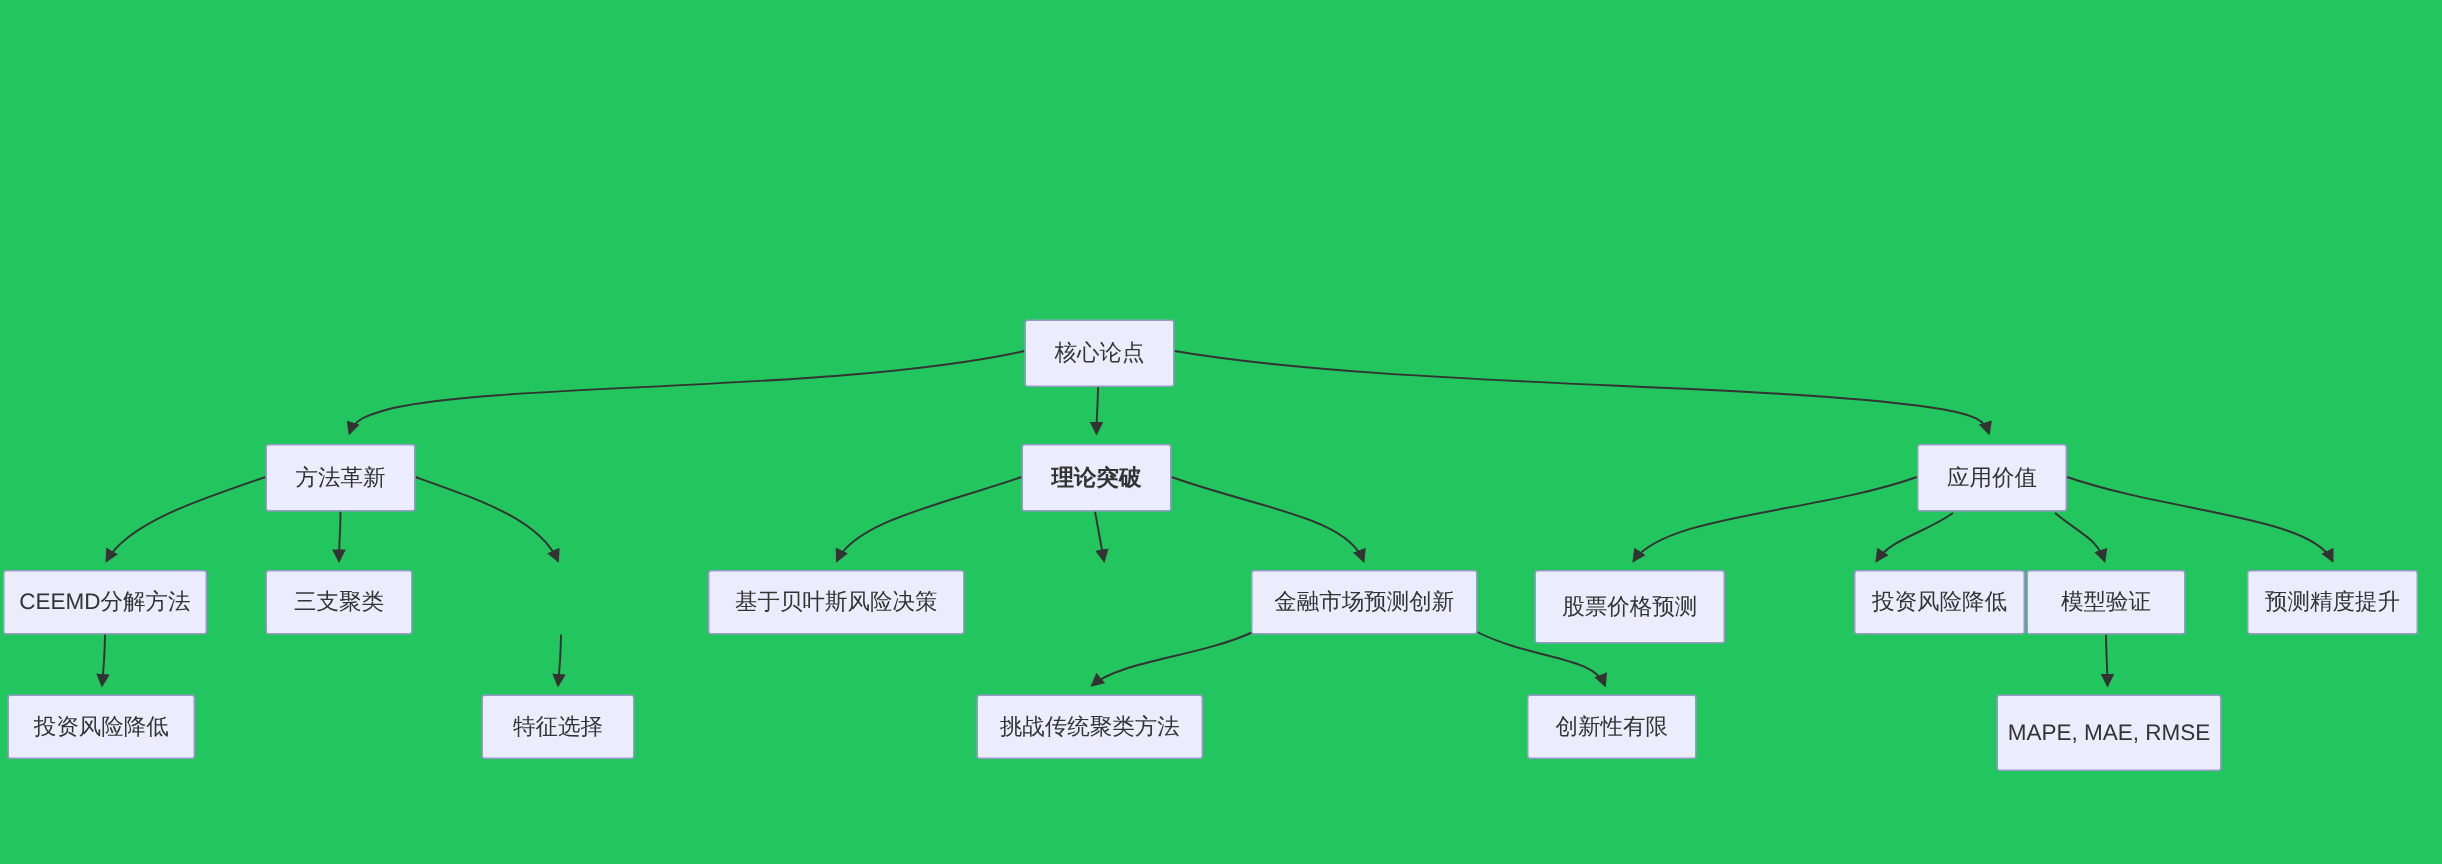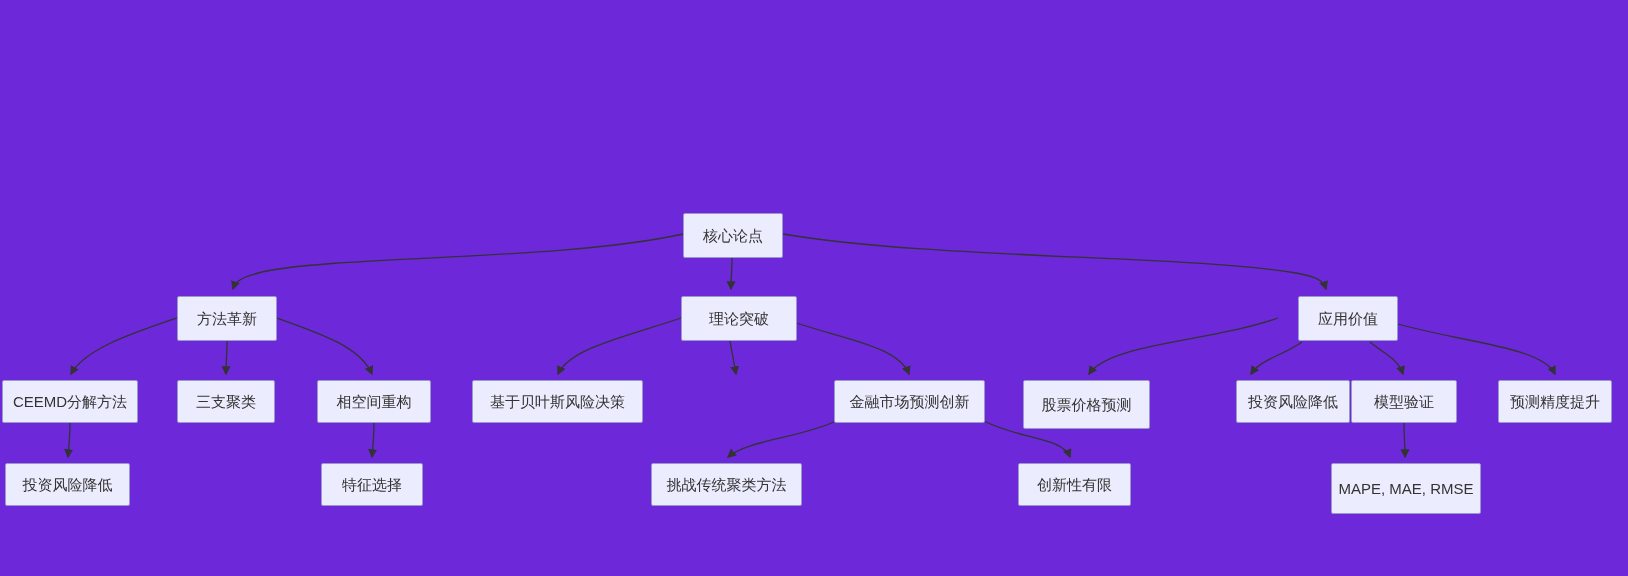--- a/index.html
+++ b/index.html
@@ -8,21 +8,21 @@
     background: #ffffff;
     width: 1628px;
     height: 576px;
     overflow: hidden;
     font-family: "Liberation Sans", "DejaVu Sans", sans-serif;
   }
   .canvas {
     position: relative;
     width: 1628px;
     height: 576px;
-    background: #6d28d9;
+    background: #22c55e;
   }
   .edges-svg {
     position: absolute;
     left: 0; top: 0;
     width: 1628px; height: 576px;
   }
   .edges-svg path.edge {
     fill: none;
     stroke: #333333;
     stroke-width: 1.3;
@@ -38,22 +38,22 @@
     justify-content: center;
     font-size: 15px;
     color: #333333;
     text-align: center;
     white-space: nowrap;
     line-height: 1;
   }
   
   .n-core     { left: 683px;  top: 213px; width: 100px; height: 45px; }
   .n-method   { left: 177px;  top: 296px; width: 100px; height: 45px; }
-  .n-theory   { left: 681px;  top: 296px; width: 116px; height: 45px; }
-  .n-apply    { left: 1278px; top: 296px; width: 100px; height: 45px; margin-left: 20px; }
+  .n-theory   { left: 681px;  top: 296px; width: 100px; height: 45px; font-weight: bold; }
+  .n-apply    { left: 1278px; top: 296px; width: 100px; height: 45px; }
   .n-ceemd    { left: 2px;    top: 380px; width: 136px; height: 43px; }
   .n-threeway { left: 177px;  top: 380px; width: 98px;  height: 43px; }
   .n-phase    { left: 317px;  top: 380px; width: 114px; height: 43px; }
   .n-bayes    { left: 472px;  top: 380px; width: 171px; height: 43px; }
   .n-twmodel  { left: 675px;  top: 380px; width: 130px; height: 43px; }
   .n-finance  { left: 834px;  top: 380px; width: 151px; height: 43px; }
   .n-stock    { left: 1023px; top: 380px; width: 127px; height: 49px; }
   .n-risk     { left: 1188px; top: 380px; width: 114px; height: 43px; margin-left: 48px; }
   .n-valid    { left: 1351px; top: 380px; width: 106px; height: 43px; }
   .n-accuracy { left: 1498px; top: 380px; width: 114px; height: 43px; }
@@ -93,21 +93,20 @@
     <path class="edge" d="M 984 421 C 1022 440, 1062 437, 1070 457" marker-end="url(#arrow)"></path>
     <path class="edge" d="M 1404 423 C 1404 434, 1405 446, 1405 457" marker-end="url(#arrow)"></path>
   </svg>
 
   <div class="node n-core">核心论点</div>
   <div class="node n-method">方法革新</div>
   <div class="node n-theory">理论突破</div>
   <div class="node n-apply">应用价值</div>
   <div class="node n-ceemd">CEEMD分解方法</div>
   <div class="node n-threeway">三支聚类</div>
-  <div class="node n-phase">相空间重构</div>
   <div class="node n-bayes">基于贝叶斯风险决策</div>
   <div class="node n-finance">金融市场预测创新</div>
   <div class="node n-stock">股票价格预测</div>
   <div class="node n-risk">投资风险降低</div>
   <div class="node n-valid">模型验证</div>
   <div class="node n-accuracy">预测精度提升</div>
   <div class="node n-ts">投资风险降低</div>
   <div class="node n-feature">特征选择</div>
   <div class="node n-challenge">挑战传统聚类方法</div>
   <div class="node n-limited">创新性有限</div>

